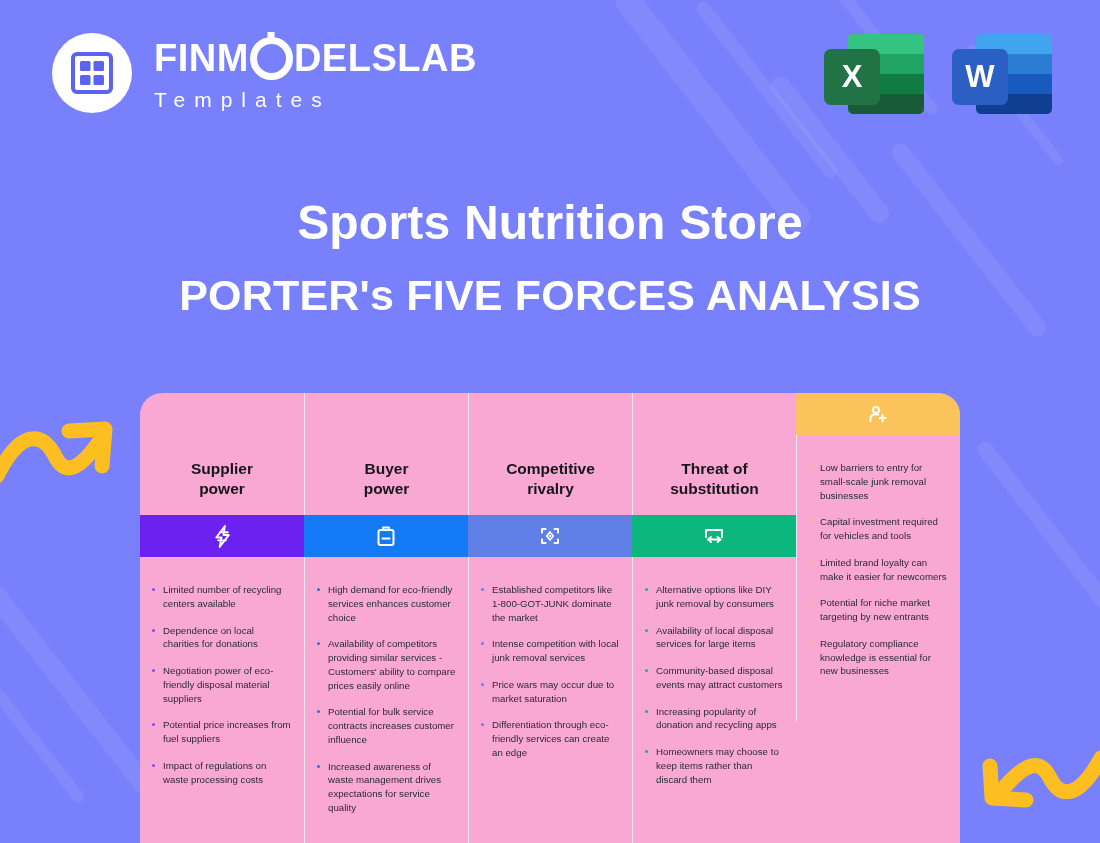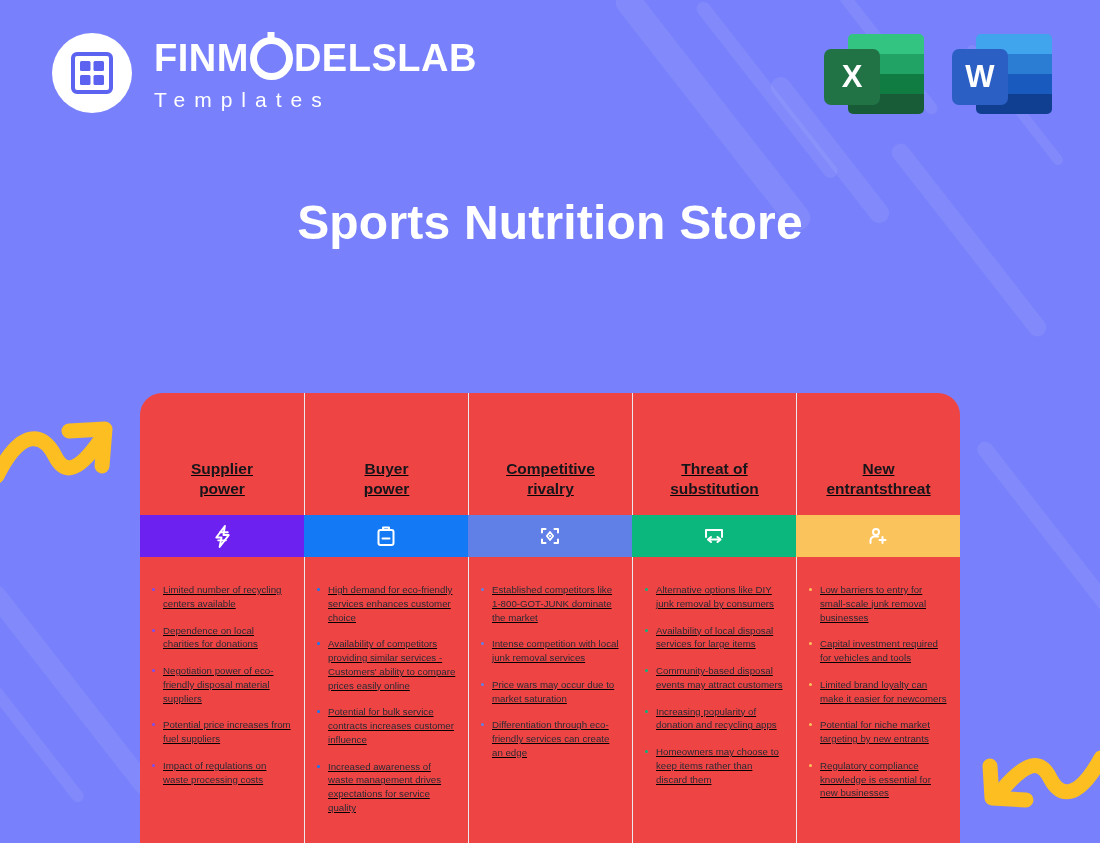--- a/index.html
+++ b/index.html
@@ -58,21 +58,21 @@
   #title-main{font-size:48px;font-weight:bold;letter-spacing:.2px;}
   #title-sub{font-size:43px;font-weight:bold;margin-top:21px;letter-spacing:.2px;}
 
   
   #arrow-left{position:absolute;left:-5px;top:398px;}
   #arrow-right{position:absolute;left:968px;top:742px;}
 
   
   #card{
     position:absolute;left:140px;top:393px;width:820px;height:450px;
-    background:#ef4444;border-radius:22px 22px 0 0;overflow:hidden;text-decoration:underline;
+    background:#f9a8d4;border-radius:22px 22px 0 0;overflow:hidden;
   }
   #cols{display:flex;height:100%;}
   .col{width:20%;position:relative;box-sizing:border-box;}
   .col + .col .col-head,
   .col + .col .col-body{border-left:1px solid #e8e8ee;}
   .col-head{
     height:72px;display:flex;align-items:center;justify-content:center;
     padding:50px 6px 0;box-sizing:content-box;
   }
   .col-title{
@@ -149,20 +149,21 @@
         <i style="background:#185abd"></i>
           <i style="background:#103f91"></i>
       </div>
       <div class="badge" style="background:#2b5fc4">W</div>
     </div>
   </div>
 </div>
 
 <div id="titles">
   <div id="title-main">Sports Nutrition Store</div>
+  <div id="title-sub">PORTER's FIVE FORCES ANALYSIS</div>
 </div>
 
 <div id="arrow-left">
   <svg width="130" height="95" viewBox="0 0 130 95">
     <path d="M2 78 C 26 30, 48 34, 60 58 C 70 78, 84 72, 104 44" fill="none" stroke="#fcbe21" stroke-width="15" stroke-linecap="round"></path>
     <path d="M74 33 L110 31 L107 68" fill="none" stroke="#fcbe21" stroke-width="15" stroke-linecap="round" stroke-linejoin="round"></path>
   </svg>
 </div>
 
 <div id="arrow-right">
@@ -283,26 +284,20 @@
           <li style="--bc: #0cb77e;"> Alternative options like DIY junk removal by consumers</li>
           <li style="--bc: #0cb77e;">Availability of local disposal services for large items</li>
           <li style="--bc: #0cb77e;">Community-based disposal events may attract customers</li>
           <li style="--bc: #0cb77e;">Increasing popularity of donation and recycling apps</li>
           <li style="--bc: #0cb77e;">Homeowners may choose to keep items rather than discard them</li>
         </ul>
       </div>
     </div>
 
     <div class="col">
-      <div class="col-head">
-        <div class="col-title">
-          <div>New</div>
-          <div>entrantsthreat</div>
-        </div>
-      </div>
       <div class="band-row">
         <div class="band" style="background:#fbc35c">
           <span>
             <svg width="26" height="24" viewBox="0 0 26 24">
               <circle cx="11" cy="8" r="3" fill="none" stroke="#fff" stroke-width="2"></circle>
               <path d="M5.5 19 v-2.5 a4 4 0 0 1 4 -4 h3.5" fill="none" stroke="#fff" stroke-width="2" stroke-linecap="round" stroke-linejoin="round"></path>
               <path d="M17.5 13 v6 M14.5 16 h6" stroke="#fff" stroke-width="2" stroke-linecap="round"></path>
             </svg>
           </span>
 

